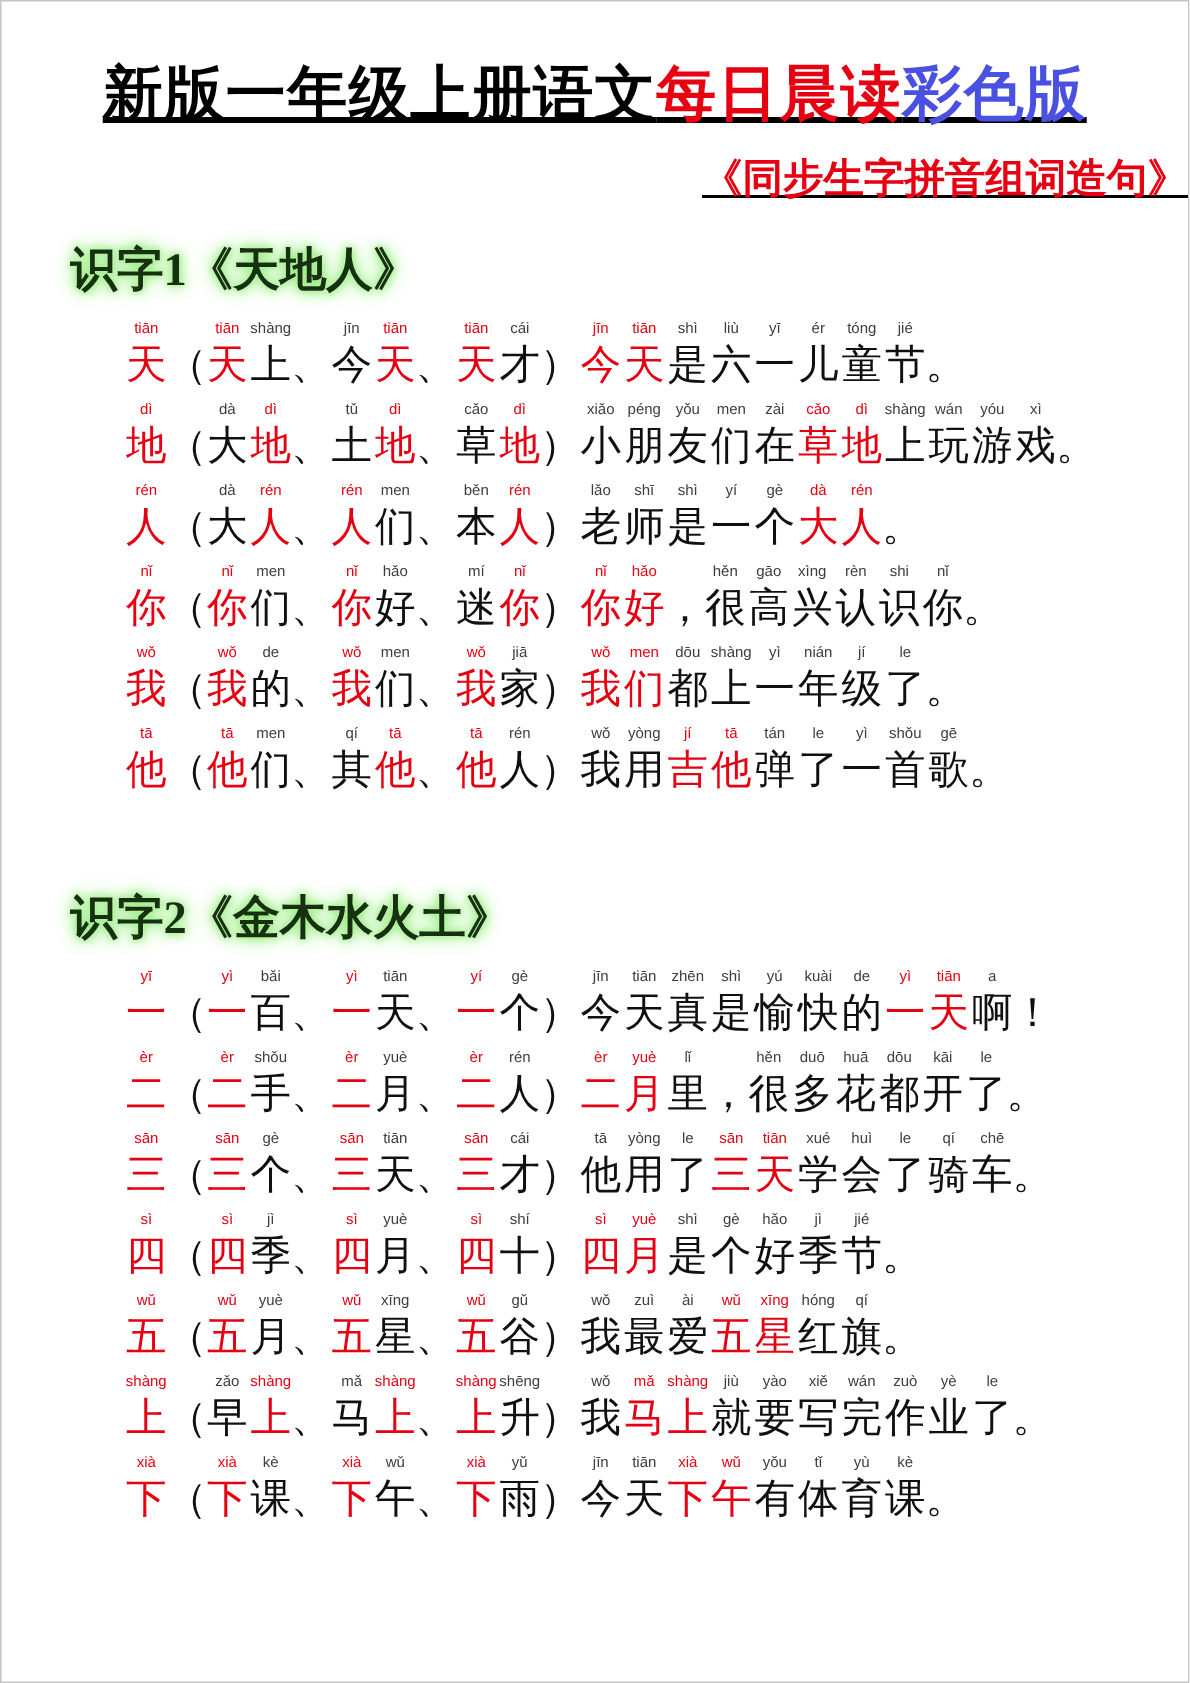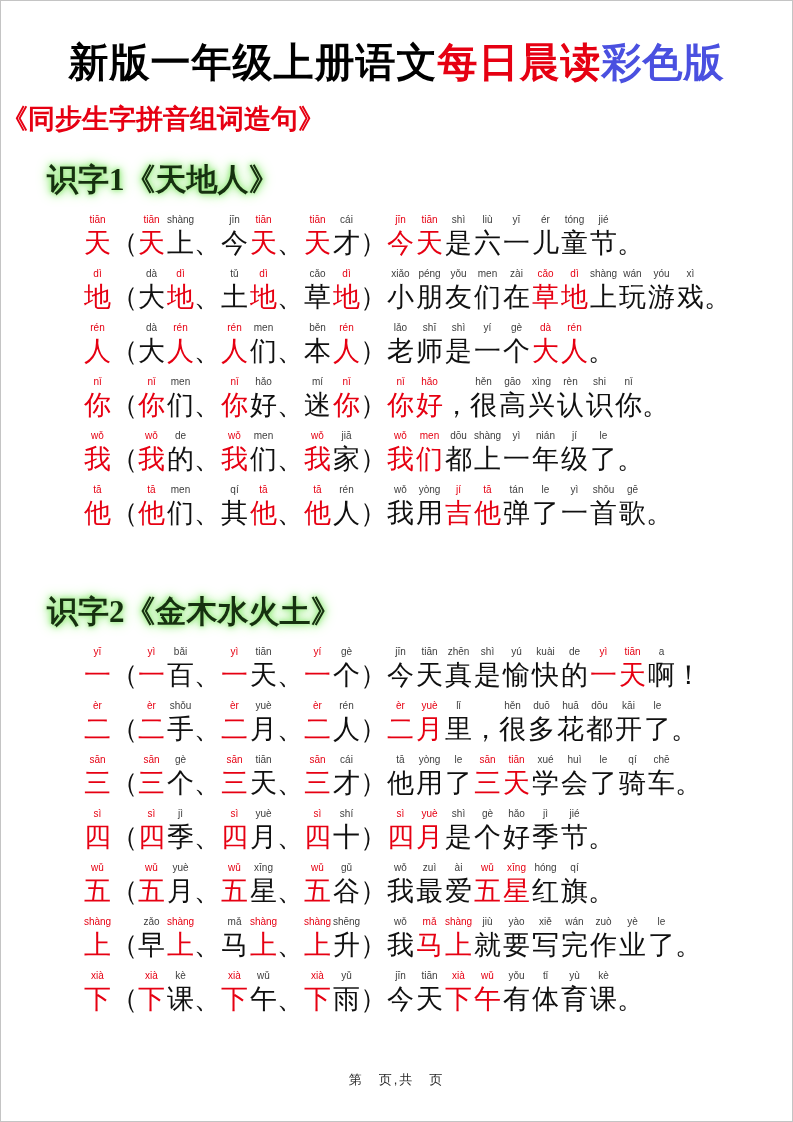--- a/index.html
+++ b/index.html
@@ -3,35 +3,36 @@
 <meta charset="utf-8">
 <style>
   html,body{margin:0;padding:0;background:#fff;}
   .page{
     position:relative;
     width:791px;height:1120px;
     border:1px solid #c4c4c4;
     background:#fff;
     overflow:hidden;
     font-family:"Liberation Serif","DejaVu Serif",serif;
+    text-decoration:underline;
   }
   .title{
     margin:38px 0 0 0;
     text-align:center;
     font-size:40px;
     font-weight:700;
     line-height:1.2;
     letter-spacing:1px;
     color:#000;
   }
   .t-red{color:var(--red);}
   .t-blue{color:var(--blue);}
   .subtitle{
     margin-top:14px;
-    text-align:left;
+    text-align:right;
     font-size:27px;
     font-weight:700;
     color:var(--red);
   }
   .sections{
     padding-left:46px;
     padding-right:30px;
   }
   .sec-head{
     display:inline-block;
@@ -90,14 +91,13 @@
 </head>
 <body>
 
 <div class="page">
   <h1 class="title"><span class="t-black">新版一年级上册语文</span><span class="t-red">每日晨读</span><span class="t-blue">彩色版</span></h1>
   <div class="subtitle">《同步生字拼音组词造句》</div>
   <div class="sections" id="sections-root">
       <section><h2 class="sec-head">识字1《天地人》</h2><div class="line"><span class="u red"><span class="py">tiān</span><span class="hz">天</span></span><span class="u punct"><span class="hz">（</span></span><span class="u red"><span class="py">tiān</span><span class="hz">天</span></span><span class="u"><span class="py">shàng</span><span class="hz">上</span></span><span class="u punct"><span class="hz">、</span></span><span class="u"><span class="py">jīn</span><span class="hz">今</span></span><span class="u red"><span class="py">tiān</span><span class="hz">天</span></span><span class="u punct"><span class="hz">、</span></span><span class="u red"><span class="py">tiān</span><span class="hz">天</span></span><span class="u"><span class="py">cái</span><span class="hz">才</span></span><span class="u punct"><span class="hz">）</span></span><span class="u red"><span class="py">jīn</span><span class="hz">今</span></span><span class="u red"><span class="py">tiān</span><span class="hz">天</span></span><span class="u"><span class="py">shì</span><span class="hz">是</span></span><span class="u"><span class="py">liù</span><span class="hz">六</span></span><span class="u"><span class="py">yī</span><span class="hz">一</span></span><span class="u"><span class="py">ér</span><span class="hz">儿</span></span><span class="u"><span class="py">tóng</span><span class="hz">童</span></span><span class="u"><span class="py">jié</span><span class="hz">节</span></span><span class="u punct"><span class="hz">。</span></span></div><div class="line"><span class="u red"><span class="py">dì</span><span class="hz">地</span></span><span class="u punct"><span class="hz">（</span></span><span class="u"><span class="py">dà</span><span class="hz">大</span></span><span class="u red"><span class="py">dì</span><span class="hz">地</span></span><span class="u punct"><span class="hz">、</span></span><span class="u"><span class="py">tǔ</span><span class="hz">土</span></span><span class="u red"><span class="py">dì</span><span class="hz">地</span></span><span class="u punct"><span class="hz">、</span></span><span class="u"><span class="py">cǎo</span><span class="hz">草</span></span><span class="u red"><span class="py">dì</span><span class="hz">地</span></span><span class="u punct"><span class="hz">）</span></span><span class="u"><span class="py">xiǎo</span><span class="hz">小</span></span><span class="u"><span class="py">péng</span><span class="hz">朋</span></span><span class="u"><span class="py">yǒu</span><span class="hz">友</span></span><span class="u"><span class="py">men</span><span class="hz">们</span></span><span class="u"><span class="py">zài</span><span class="hz">在</span></span><span class="u red"><span class="py">cǎo</span><span class="hz">草</span></span><span class="u red"><span class="py">dì</span><span class="hz">地</span></span><span class="u"><span class="py">shàng</span><span class="hz">上</span></span><span class="u"><span class="py">wán</span><span class="hz">玩</span></span><span class="u"><span class="py">yóu</span><span class="hz">游</span></span><span class="u"><span class="py">xì</span><span class="hz">戏</span></span><span class="u punct"><span class="hz">。</span></span></div><div class="line"><span class="u red"><span class="py">rén</span><span class="hz">人</span></span><span class="u punct"><span class="hz">（</span></span><span class="u"><span class="py">dà</span><span class="hz">大</span></span><span class="u red"><span class="py">rén</span><span class="hz">人</span></span><span class="u punct"><span class="hz">、</span></span><span class="u red"><span class="py">rén</span><span class="hz">人</span></span><span class="u"><span class="py">men</span><span class="hz">们</span></span><span class="u punct"><span class="hz">、</span></span><span class="u"><span class="py">běn</span><span class="hz">本</span></span><span class="u red"><span class="py">rén</span><span class="hz">人</span></span><span class="u punct"><span class="hz">）</span></span><span class="u"><span class="py">lǎo</span><span class="hz">老</span></span><span class="u"><span class="py">shī</span><span class="hz">师</span></span><span class="u"><span class="py">shì</span><span class="hz">是</span></span><span class="u"><span class="py">yí</span><span class="hz">一</span></span><span class="u"><span class="py">gè</span><span class="hz">个</span></span><span class="u red"><span class="py">dà</span><span class="hz">大</span></span><span class="u red"><span class="py">rén</span><span class="hz">人</span></span><span class="u punct"><span class="hz">。</span></span></div><div class="line"><span class="u red"><span class="py">nǐ</span><span class="hz">你</span></span><span class="u punct"><span class="hz">（</span></span><span class="u red"><span class="py">nǐ</span><span class="hz">你</span></span><span class="u"><span class="py">men</span><span class="hz">们</span></span><span class="u punct"><span class="hz">、</span></span><span class="u red"><span class="py">nǐ</span><span class="hz">你</span></span><span class="u"><span class="py">hǎo</span><span class="hz">好</span></span><span class="u punct"><span class="hz">、</span></span><span class="u"><span class="py">mí</span><span class="hz">迷</span></span><span class="u red"><span class="py">nǐ</span><span class="hz">你</span></span><span class="u punct"><span class="hz">）</span></span><span class="u red"><span class="py">nǐ</span><span class="hz">你</span></span><span class="u red"><span class="py">hǎo</span><span class="hz">好</span></span><span class="u punct"><span class="hz">，</span></span><span class="u"><span class="py">hěn</span><span class="hz">很</span></span><span class="u"><span class="py">gāo</span><span class="hz">高</span></span><span class="u"><span class="py">xìng</span><span class="hz">兴</span></span><span class="u"><span class="py">rèn</span><span class="hz">认</span></span><span class="u"><span class="py">shi</span><span class="hz">识</span></span><span class="u"><span class="py">nǐ</span><span class="hz">你</span></span><span class="u punct"><span class="hz">。</span></span></div><div class="line"><span class="u red"><span class="py">wǒ</span><span class="hz">我</span></span><span class="u punct"><span class="hz">（</span></span><span class="u red"><span class="py">wǒ</span><span class="hz">我</span></span><span class="u"><span class="py">de</span><span class="hz">的</span></span><span class="u punct"><span class="hz">、</span></span><span class="u red"><span class="py">wǒ</span><span class="hz">我</span></span><span class="u"><span class="py">men</span><span class="hz">们</span></span><span class="u punct"><span class="hz">、</span></span><span class="u red"><span class="py">wǒ</span><span class="hz">我</span></span><span class="u"><span class="py">jiā</span><span class="hz">家</span></span><span class="u punct"><span class="hz">）</span></span><span class="u red"><span class="py">wǒ</span><span class="hz">我</span></span><span class="u red"><span class="py">men</span><span class="hz">们</span></span><span class="u"><span class="py">dōu</span><span class="hz">都</span></span><span class="u"><span class="py">shàng</span><span class="hz">上</span></span><span class="u"><span class="py">yì</span><span class="hz">一</span></span><span class="u"><span class="py">nián</span><span class="hz">年</span></span><span class="u"><span class="py">jí</span><span class="hz">级</span></span><span class="u"><span class="py">le</span><span class="hz">了</span></span><span class="u punct"><span class="hz">。</span></span></div><div class="line"><span class="u red"><span class="py">tā</span><span class="hz">他</span></span><span class="u punct"><span class="hz">（</span></span><span class="u red"><span class="py">tā</span><span class="hz">他</span></span><span class="u"><span class="py">men</span><span class="hz">们</span></span><span class="u punct"><span class="hz">、</span></span><span class="u"><span class="py">qí</span><span class="hz">其</span></span><span class="u red"><span class="py">tā</span><span class="hz">他</span></span><span class="u punct"><span class="hz">、</span></span><span class="u red"><span class="py">tā</span><span class="hz">他</span></span><span class="u"><span class="py">rén</span><span class="hz">人</span></span><span class="u punct"><span class="hz">）</span></span><span class="u"><span class="py">wǒ</span><span class="hz">我</span></span><span class="u"><span class="py">yòng</span><span class="hz">用</span></span><span class="u red"><span class="py">jí</span><span class="hz">吉</span></span><span class="u red"><span class="py">tā</span><span class="hz">他</span></span><span class="u"><span class="py">tán</span><span class="hz">弹</span></span><span class="u"><span class="py">le</span><span class="hz">了</span></span><span class="u"><span class="py">yì</span><span class="hz">一</span></span><span class="u"><span class="py">shǒu</span><span class="hz">首</span></span><span class="u"><span class="py">gē</span><span class="hz">歌</span></span><span class="u punct"><span class="hz">。</span></span></div></section>
       <section><h2 class="sec-head">识字2《金木水火土》</h2><div class="line"><span class="u red"><span class="py">yī</span><span class="hz">一</span></span><span class="u punct"><span class="hz">（</span></span><span class="u red"><span class="py">yì</span><span class="hz">一</span></span><span class="u"><span class="py">bǎi</span><span class="hz">百</span></span><span class="u punct"><span class="hz">、</span></span><span class="u red"><span class="py">yì</span><span class="hz">一</span></span><span class="u"><span class="py">tiān</span><span class="hz">天</span></span><span class="u punct"><span class="hz">、</span></span><span class="u red"><span class="py">yí</span><span class="hz">一</span></span><span class="u"><span class="py">gè</span><span class="hz">个</span></span><span class="u punct"><span class="hz">）</span></span><span class="u"><span class="py">jīn</span><span class="hz">今</span></span><span class="u"><span class="py">tiān</span><span class="hz">天</span></span><span class="u"><span class="py">zhēn</span><span class="hz">真</span></span><span class="u"><span class="py">shì</span><span class="hz">是</span></span><span class="u"><span class="py">yú</span><span class="hz">愉</span></span><span class="u"><span class="py">kuài</span><span class="hz">快</span></span><span class="u"><span class="py">de</span><span class="hz">的</span></span><span class="u red"><span class="py">yì</span><span class="hz">一</span></span><span class="u red"><span class="py">tiān</span><span class="hz">天</span></span><span class="u"><span class="py">a</span><span class="hz">啊</span></span><span class="u punct"><span class="hz">！</span></span></div><div class="line"><span class="u red"><span class="py">èr</span><span class="hz">二</span></span><span class="u punct"><span class="hz">（</span></span><span class="u red"><span class="py">èr</span><span class="hz">二</span></span><span class="u"><span class="py">shǒu</span><span class="hz">手</span></span><span class="u punct"><span class="hz">、</span></span><span class="u red"><span class="py">èr</span><span class="hz">二</span></span><span class="u"><span class="py">yuè</span><span class="hz">月</span></span><span class="u punct"><span class="hz">、</span></span><span class="u red"><span class="py">èr</span><span class="hz">二</span></span><span class="u"><span class="py">rén</span><span class="hz">人</span></span><span class="u punct"><span class="hz">）</span></span><span class="u red"><span class="py">èr</span><span class="hz">二</span></span><span class="u red"><span class="py">yuè</span><span class="hz">月</span></span><span class="u"><span class="py">lǐ</span><span class="hz">里</span></span><span class="u punct"><span class="hz">，</span></span><span class="u"><span class="py">hěn</span><span class="hz">很</span></span><span class="u"><span class="py">duō</span><span class="hz">多</span></span><span class="u"><span class="py">huā</span><span class="hz">花</span></span><span class="u"><span class="py">dōu</span><span class="hz">都</span></span><span class="u"><span class="py">kāi</span><span class="hz">开</span></span><span class="u"><span class="py">le</span><span class="hz">了</span></span><span class="u punct"><span class="hz">。</span></span></div><div class="line"><span class="u red"><span class="py">sān</span><span class="hz">三</span></span><span class="u punct"><span class="hz">（</span></span><span class="u red"><span class="py">sān</span><span class="hz">三</span></span><span class="u"><span class="py">gè</span><span class="hz">个</span></span><span class="u punct"><span class="hz">、</span></span><span class="u red"><span class="py">sān</span><span class="hz">三</span></span><span class="u"><span class="py">tiān</span><span class="hz">天</span></span><span class="u punct"><span class="hz">、</span></span><span class="u red"><span class="py">sān</span><span class="hz">三</span></span><span class="u"><span class="py">cái</span><span class="hz">才</span></span><span class="u punct"><span class="hz">）</span></span><span class="u"><span class="py">tā</span><span class="hz">他</span></span><span class="u"><span class="py">yòng</span><span class="hz">用</span></span><span class="u"><span class="py">le</span><span class="hz">了</span></span><span class="u red"><span class="py">sān</span><span class="hz">三</span></span><span class="u red"><span class="py">tiān</span><span class="hz">天</span></span><span class="u"><span class="py">xué</span><span class="hz">学</span></span><span class="u"><span class="py">huì</span><span class="hz">会</span></span><span class="u"><span class="py">le</span><span class="hz">了</span></span><span class="u"><span class="py">qí</span><span class="hz">骑</span></span><span class="u"><span class="py">chē</span><span class="hz">车</span></span><span class="u punct"><span class="hz">。</span></span></div><div class="line"><span class="u red"><span class="py">sì</span><span class="hz">四</span></span><span class="u punct"><span class="hz">（</span></span><span class="u red"><span class="py">sì</span><span class="hz">四</span></span><span class="u"><span class="py">jì</span><span class="hz">季</span></span><span class="u punct"><span class="hz">、</span></span><span class="u red"><span class="py">sì</span><span class="hz">四</span></span><span class="u"><span class="py">yuè</span><span class="hz">月</span></span><span class="u punct"><span class="hz">、</span></span><span class="u red"><span class="py">sì</span><span class="hz">四</span></span><span class="u"><span class="py">shí</span><span class="hz">十</span></span><span class="u punct"><span class="hz">）</span></span><span class="u red"><span class="py">sì</span><span class="hz">四</span></span><span class="u red"><span class="py">yuè</span><span class="hz">月</span></span><span class="u"><span class="py">shì</span><span class="hz">是</span></span><span class="u"><span class="py">gè</span><span class="hz">个</span></span><span class="u"><span class="py">hǎo</span><span class="hz">好</span></span><span class="u"><span class="py">jì</span><span class="hz">季</span></span><span class="u"><span class="py">jié</span><span class="hz">节</span></span><span class="u punct"><span class="hz">。</span></span></div><div class="line"><span class="u red"><span class="py">wǔ</span><span class="hz">五</span></span><span class="u punct"><span class="hz">（</span></span><span class="u red"><span class="py">wǔ</span><span class="hz">五</span></span><span class="u"><span class="py">yuè</span><span class="hz">月</span></span><span class="u punct"><span class="hz">、</span></span><span class="u red"><span class="py">wǔ</span><span class="hz">五</span></span><span class="u"><span class="py">xīng</span><span class="hz">星</span></span><span class="u punct"><span class="hz">、</span></span><span class="u red"><span class="py">wǔ</span><span class="hz">五</span></span><span class="u"><span class="py">gǔ</span><span class="hz">谷</span></span><span class="u punct"><span class="hz">）</span></span><span class="u"><span class="py">wǒ</span><span class="hz">我</span></span><span class="u"><span class="py">zuì</span><span class="hz">最</span></span><span class="u"><span class="py">ài</span><span class="hz">爱</span></span><span class="u red"><span class="py">wǔ</span><span class="hz">五</span></span><span class="u red"><span class="py">xīng</span><span class="hz">星</span></span><span class="u"><span class="py">hóng</span><span class="hz">红</span></span><span class="u"><span class="py">qí</span><span class="hz">旗</span></span><span class="u punct"><span class="hz">。</span></span></div><div class="line"><span class="u red"><span class="py">shàng</span><span class="hz">上</span></span><span class="u punct"><span class="hz">（</span></span><span class="u"><span class="py">zǎo</span><span class="hz">早</span></span><span class="u red"><span class="py">shàng</span><span class="hz">上</span></span><span class="u punct"><span class="hz">、</span></span><span class="u"><span class="py">mǎ</span><span class="hz">马</span></span><span class="u red"><span class="py">shàng</span><span class="hz">上</span></span><span class="u punct"><span class="hz">、</span></span><span class="u red"><span class="py">shàng</span><span class="hz">上</span></span><span class="u"><span class="py">shēng</span><span class="hz">升</span></span><span class="u punct"><span class="hz">）</span></span><span class="u"><span class="py">wǒ</span><span class="hz">我</span></span><span class="u red"><span class="py">mǎ</span><span class="hz">马</span></span><span class="u red"><span class="py">shàng</span><span class="hz">上</span></span><span class="u"><span class="py">jiù</span><span class="hz">就</span></span><span class="u"><span class="py">yào</span><span class="hz">要</span></span><span class="u"><span class="py">xiě</span><span class="hz">写</span></span><span class="u"><span class="py">wán</span><span class="hz">完</span></span><span class="u"><span class="py">zuò</span><span class="hz">作</span></span><span class="u"><span class="py">yè</span><span class="hz">业</span></span><span class="u"><span class="py">le</span><span class="hz">了</span></span><span class="u punct"><span class="hz">。</span></span></div><div class="line"><span class="u red"><span class="py">xià</span><span class="hz">下</span></span><span class="u punct"><span class="hz">（</span></span><span class="u red"><span class="py">xià</span><span class="hz">下</span></span><span class="u"><span class="py">kè</span><span class="hz">课</span></span><span class="u punct"><span class="hz">、</span></span><span class="u red"><span class="py">xià</span><span class="hz">下</span></span><span class="u"><span class="py">wǔ</span><span class="hz">午</span></span><span class="u punct"><span class="hz">、</span></span><span class="u red"><span class="py">xià</span><span class="hz">下</span></span><span class="u"><span class="py">yǔ</span><span class="hz">雨</span></span><span class="u punct"><span class="hz">）</span></span><span class="u"><span class="py">jīn</span><span class="hz">今</span></span><span class="u"><span class="py">tiān</span><span class="hz">天</span></span><span class="u red"><span class="py">xià</span><span class="hz">下</span></span><span class="u red"><span class="py">wǔ</span><span class="hz">午</span></span><span class="u"><span class="py">yǒu</span><span class="hz">有</span></span><span class="u"><span class="py">tǐ</span><span class="hz">体</span></span><span class="u"><span class="py">yù</span><span class="hz">育</span></span><span class="u"><span class="py">kè</span><span class="hz">课</span></span><span class="u punct"><span class="hz">。</span></span></div></section>
     </div>
-  <div class="footer">第　页,共　页</div>
 </div>
 
 </body></html>

